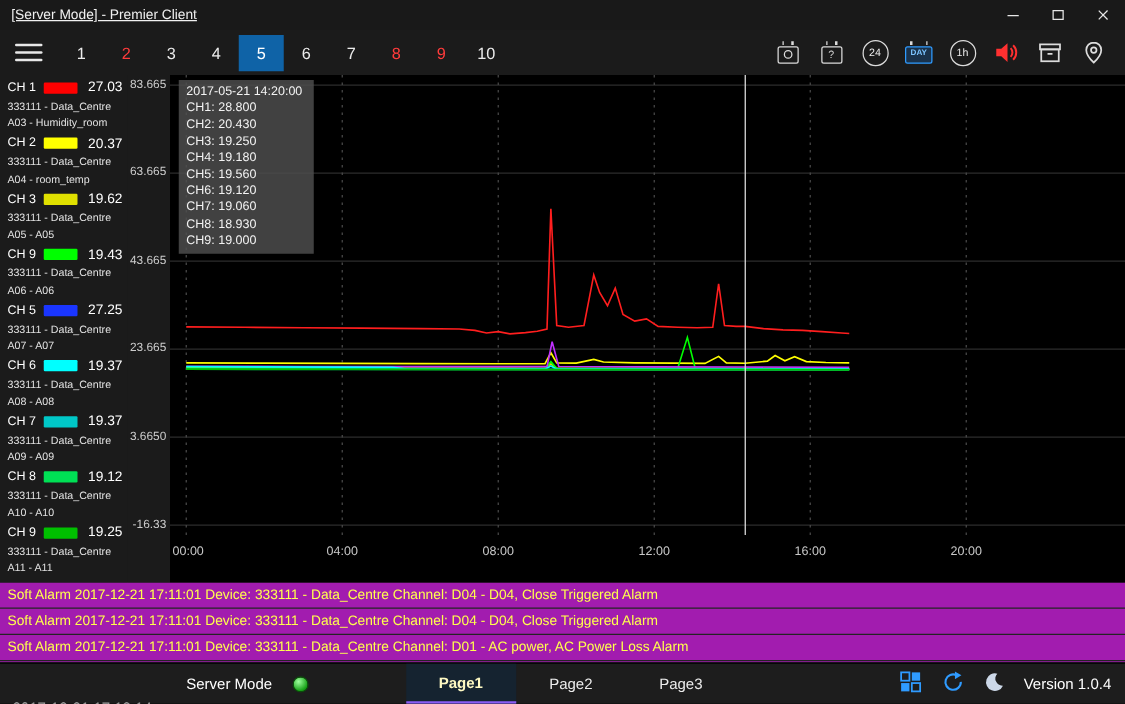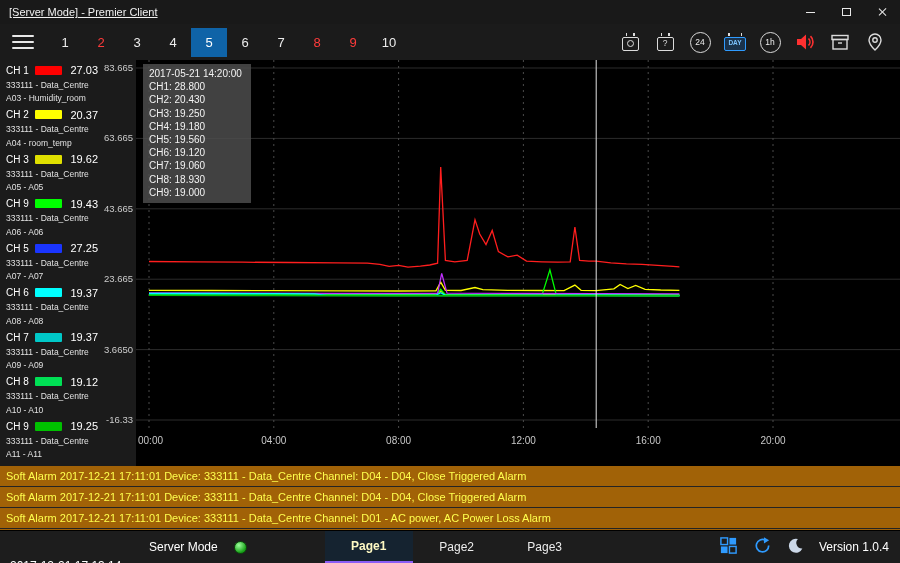--- a/index.html
+++ b/index.html
@@ -45,21 +45,21 @@
   .ch-swatch { height:9px; flex:1; border-radius:1px; }
   .ch-value { font-size:11px; min-width:32px; text-align:right; }
   .ch-device,.ch-point { font-size:8.5px; color:#e2e2e2; margin-top:3.5px; white-space:nowrap; }
   .yaxis { width:34px; position:relative; background:#1b1b1b; }
   .ylab { position:absolute; right:3px; font-size:9.5px; color:#cccccc; white-space:nowrap; }
   .plot { flex:1; position:relative; background:#000; }
   .plot svg { position:absolute; left:0; top:0; }
   .tooltip { position:absolute; left:7px; top:4px; z-index:5; background:rgba(78,78,78,.83); padding:3px 9px 4px 6px; font-size:10px; line-height:13.2px; color:#f3f3f3; white-space:nowrap; }
 
   
-  .alarms { height:64px; background:#a16207; overflow:hidden; }
+  .alarms { height:64px; background:#a21caf; overflow:hidden; }
   .alarm-row { height:21px; line-height:20px; font-size:11px; color:#ffff4d; padding-left:6px; border-bottom:1px solid #242424; white-space:nowrap; }
 
   
   .statusbar { height:33px; background:#1d1d1d; border-top:1px solid #000; display:flex; align-items:center; font-size:12px; }
   .sb-time { padding-left:10px; width:135px;margin-top:37px; }
   .sb-mode { margin-left:14px; }
   .led { width:13px; height:13px; border-radius:50%; margin-left:16px; background:radial-gradient(circle at 35% 30%, #9dff9d, #17a017 70%); border:1px solid #0b4d0b; }
   .sb-tabs { display:flex; margin-left:78px; height:33px; }
   .sb-tab { width:88px; display:flex; align-items:center; justify-content:center; color:#ececec; }
   .sb-tab.active { background:#152330; color:#fef9c3; border-bottom:3px solid #8b5cf6;font-weight:bold; }

